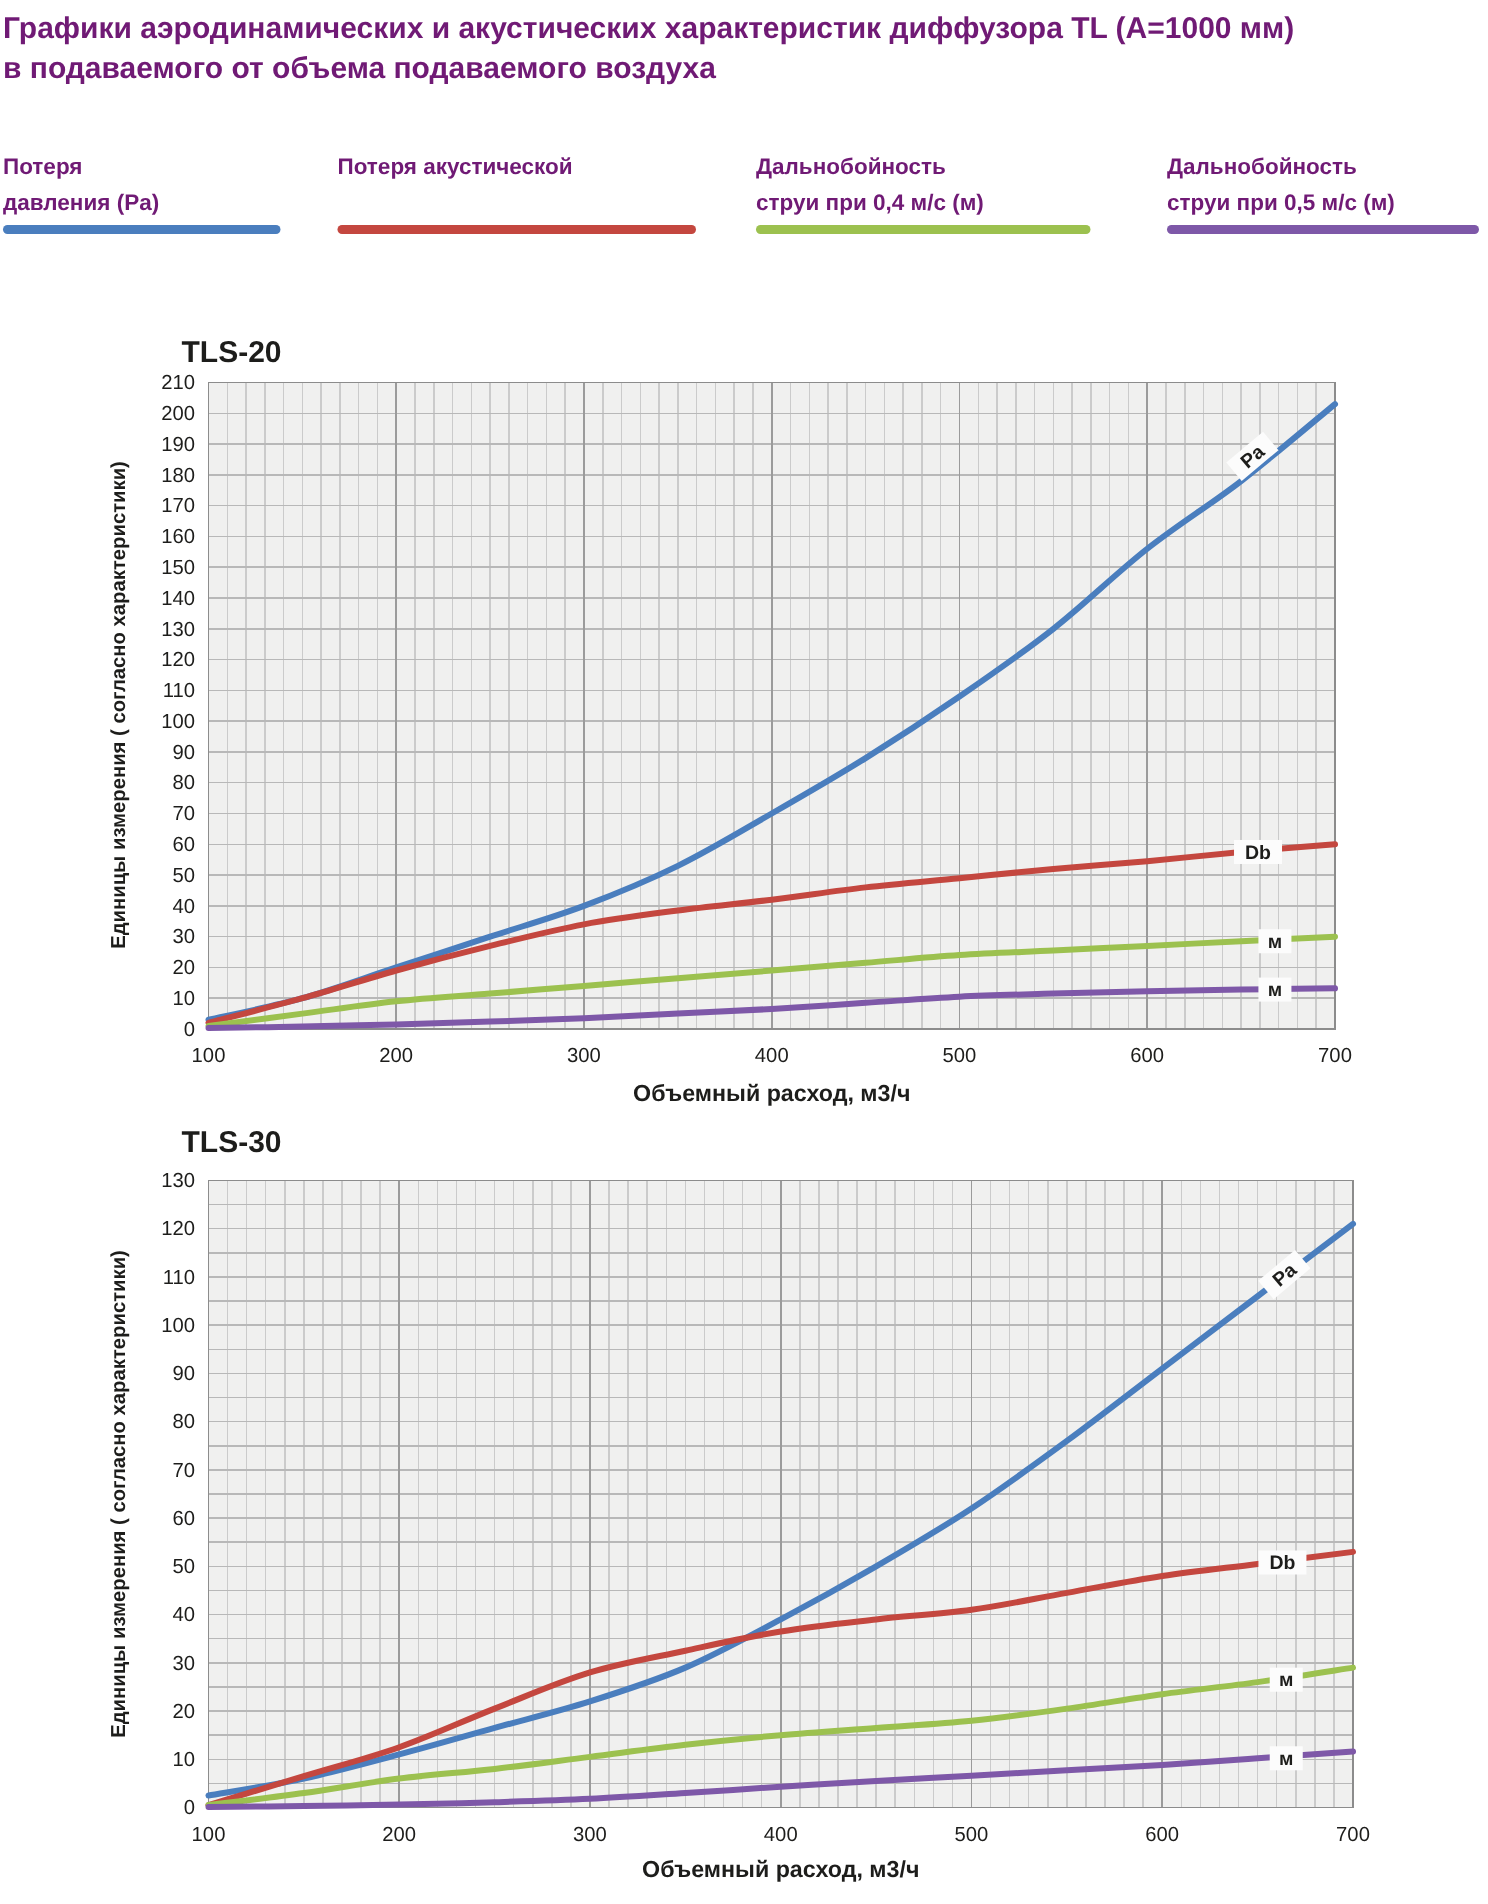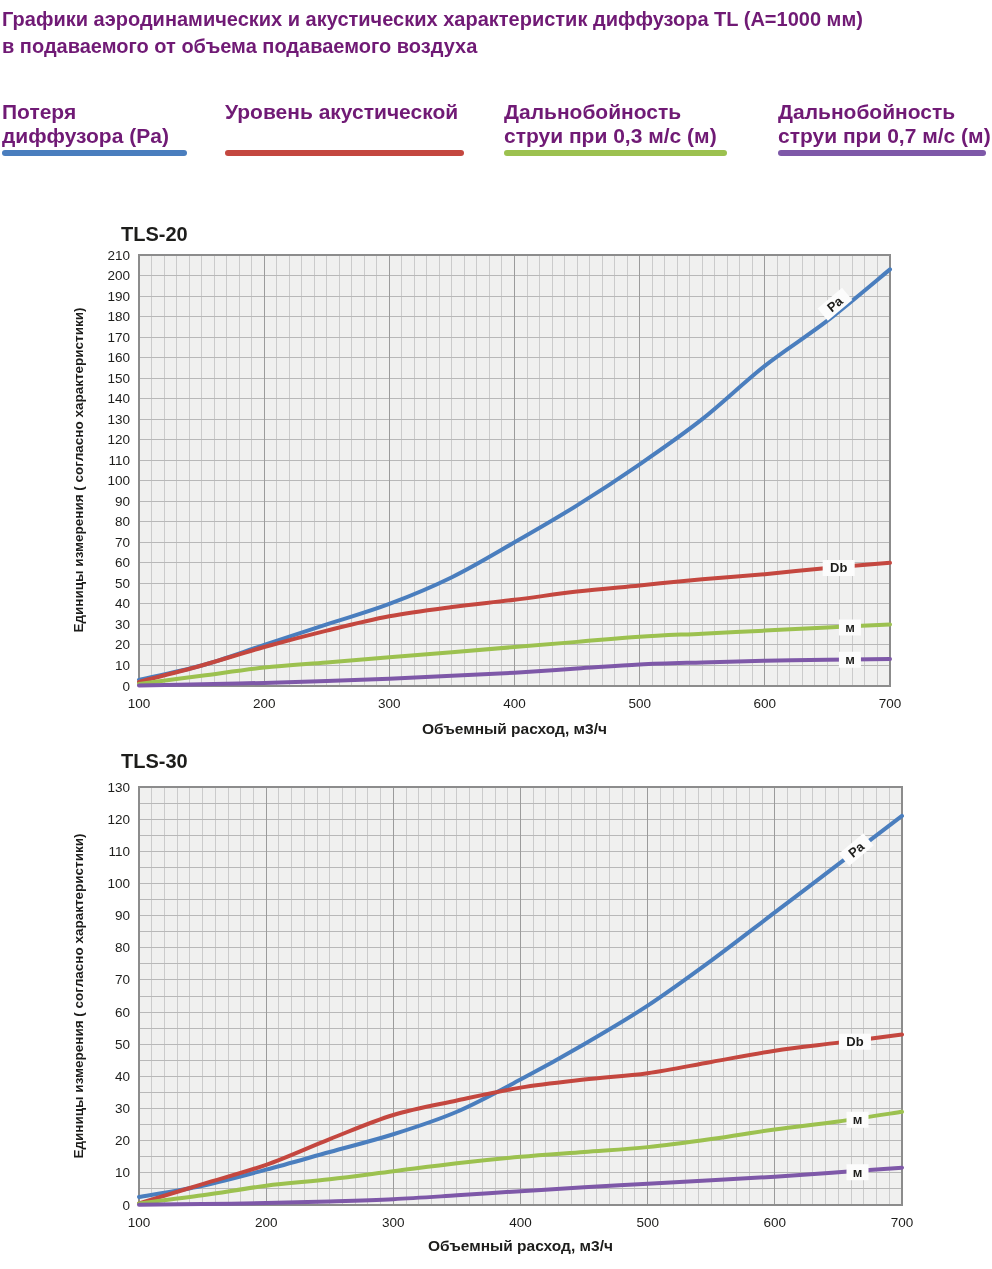--- a/index.html
+++ b/index.html
@@ -1,52 +1,52 @@
 <!DOCTYPE html>
 <html><head>
 <meta charset="utf-8">
 <style>
   html,body{margin:0;padding:0;background:#fff;}
   .page{position:relative;width:992px;height:1269px;background:#fff;overflow:hidden;
         font-family:"Liberation Sans","DejaVu Sans",sans-serif;color:#701a75;}
   .header{position:absolute;left:2px;top:6px;font-size:20px;font-weight:bold;line-height:27px;letter-spacing:0;}
   .legend-item{position:absolute;top:100px;}
-  .legend-line{font-size:21px;font-weight:bold;line-height:24px;white-space:nowrap;}
+  .legend-line{font-size:15px;font-weight:bold;line-height:24px;white-space:nowrap;}
   .legend-bar{position:absolute;top:50px;left:0;height:6px;border-radius:3px;width:100%;}
   svg{position:absolute;left:0;display:block;}
   text{font-family:"Liberation Sans","DejaVu Sans",sans-serif;}
 </style>
 </head>
 <body>
 
 <div class="page">
 
   <div class="header">
     <div>Графики аэродинамических и акустических характеристик  диффузора TL (А=1000 мм)</div>
     <div>в подаваемого от объема подаваемого воздуха</div>
   </div>
 
   <div id="legend">
     <div class="legend-item" style="left: 2px; width: 185px;">
       <div class="legend-line">Потеря</div>
-      <div class="legend-line">диффузора (Pa)</div>
+      <div class="legend-line">давления (Pa)</div>
       <div class="legend-bar" style="background: rgb(74, 126, 190);"></div>
     </div>
     <div class="legend-item" style="left: 225px; width: 239px;">
-      <div class="legend-line">Уровень акустической</div>
+      <div class="legend-line">Потеря акустической</div>
       <div class="legend-bar" style="background: rgb(196, 71, 63);"></div>
     </div>
     <div class="legend-item" style="left: 504px; width: 223px;">
       <div class="legend-line">Дальнобойность</div>
-      <div class="legend-line">струи при 0,3 м/с (м)</div>
+      <div class="legend-line">струи при 0,4 м/с (м)</div>
       <div class="legend-bar" style="background: rgb(156, 193, 79);"></div>
     </div>
     <div class="legend-item" style="left: 778px; width: 208px;">
       <div class="legend-line">Дальнобойность</div>
-      <div class="legend-line">струи при 0,7 м/с (м)</div>
+      <div class="legend-line">струи при 0,5 м/с (м)</div>
       <div class="legend-bar" style="background: rgb(126, 88, 168);"></div>
     </div>
   </div>
 
   <svg id="chart0" width="992" height="535" style="top:210px" viewBox="0 0 992 535">
       <rect x="139" y="45" width="751" height="431" fill="#F0F0EF"></rect>
       <line x1="151.51666666666668" y1="45" x2="151.51666666666668" y2="476" stroke="#CBCBCB" stroke-width="1" shape-rendering="crispEdges"></line>
       <line x1="164.03333333333333" y1="45" x2="164.03333333333333" y2="476" stroke="#CBCBCB" stroke-width="1" shape-rendering="crispEdges"></line>
       <line x1="176.55" y1="45" x2="176.55" y2="476" stroke="#CBCBCB" stroke-width="1" shape-rendering="crispEdges"></line>
       <line x1="189.06666666666666" y1="45" x2="189.06666666666666" y2="476" stroke="#CBCBCB" stroke-width="1" shape-rendering="crispEdges"></line>

